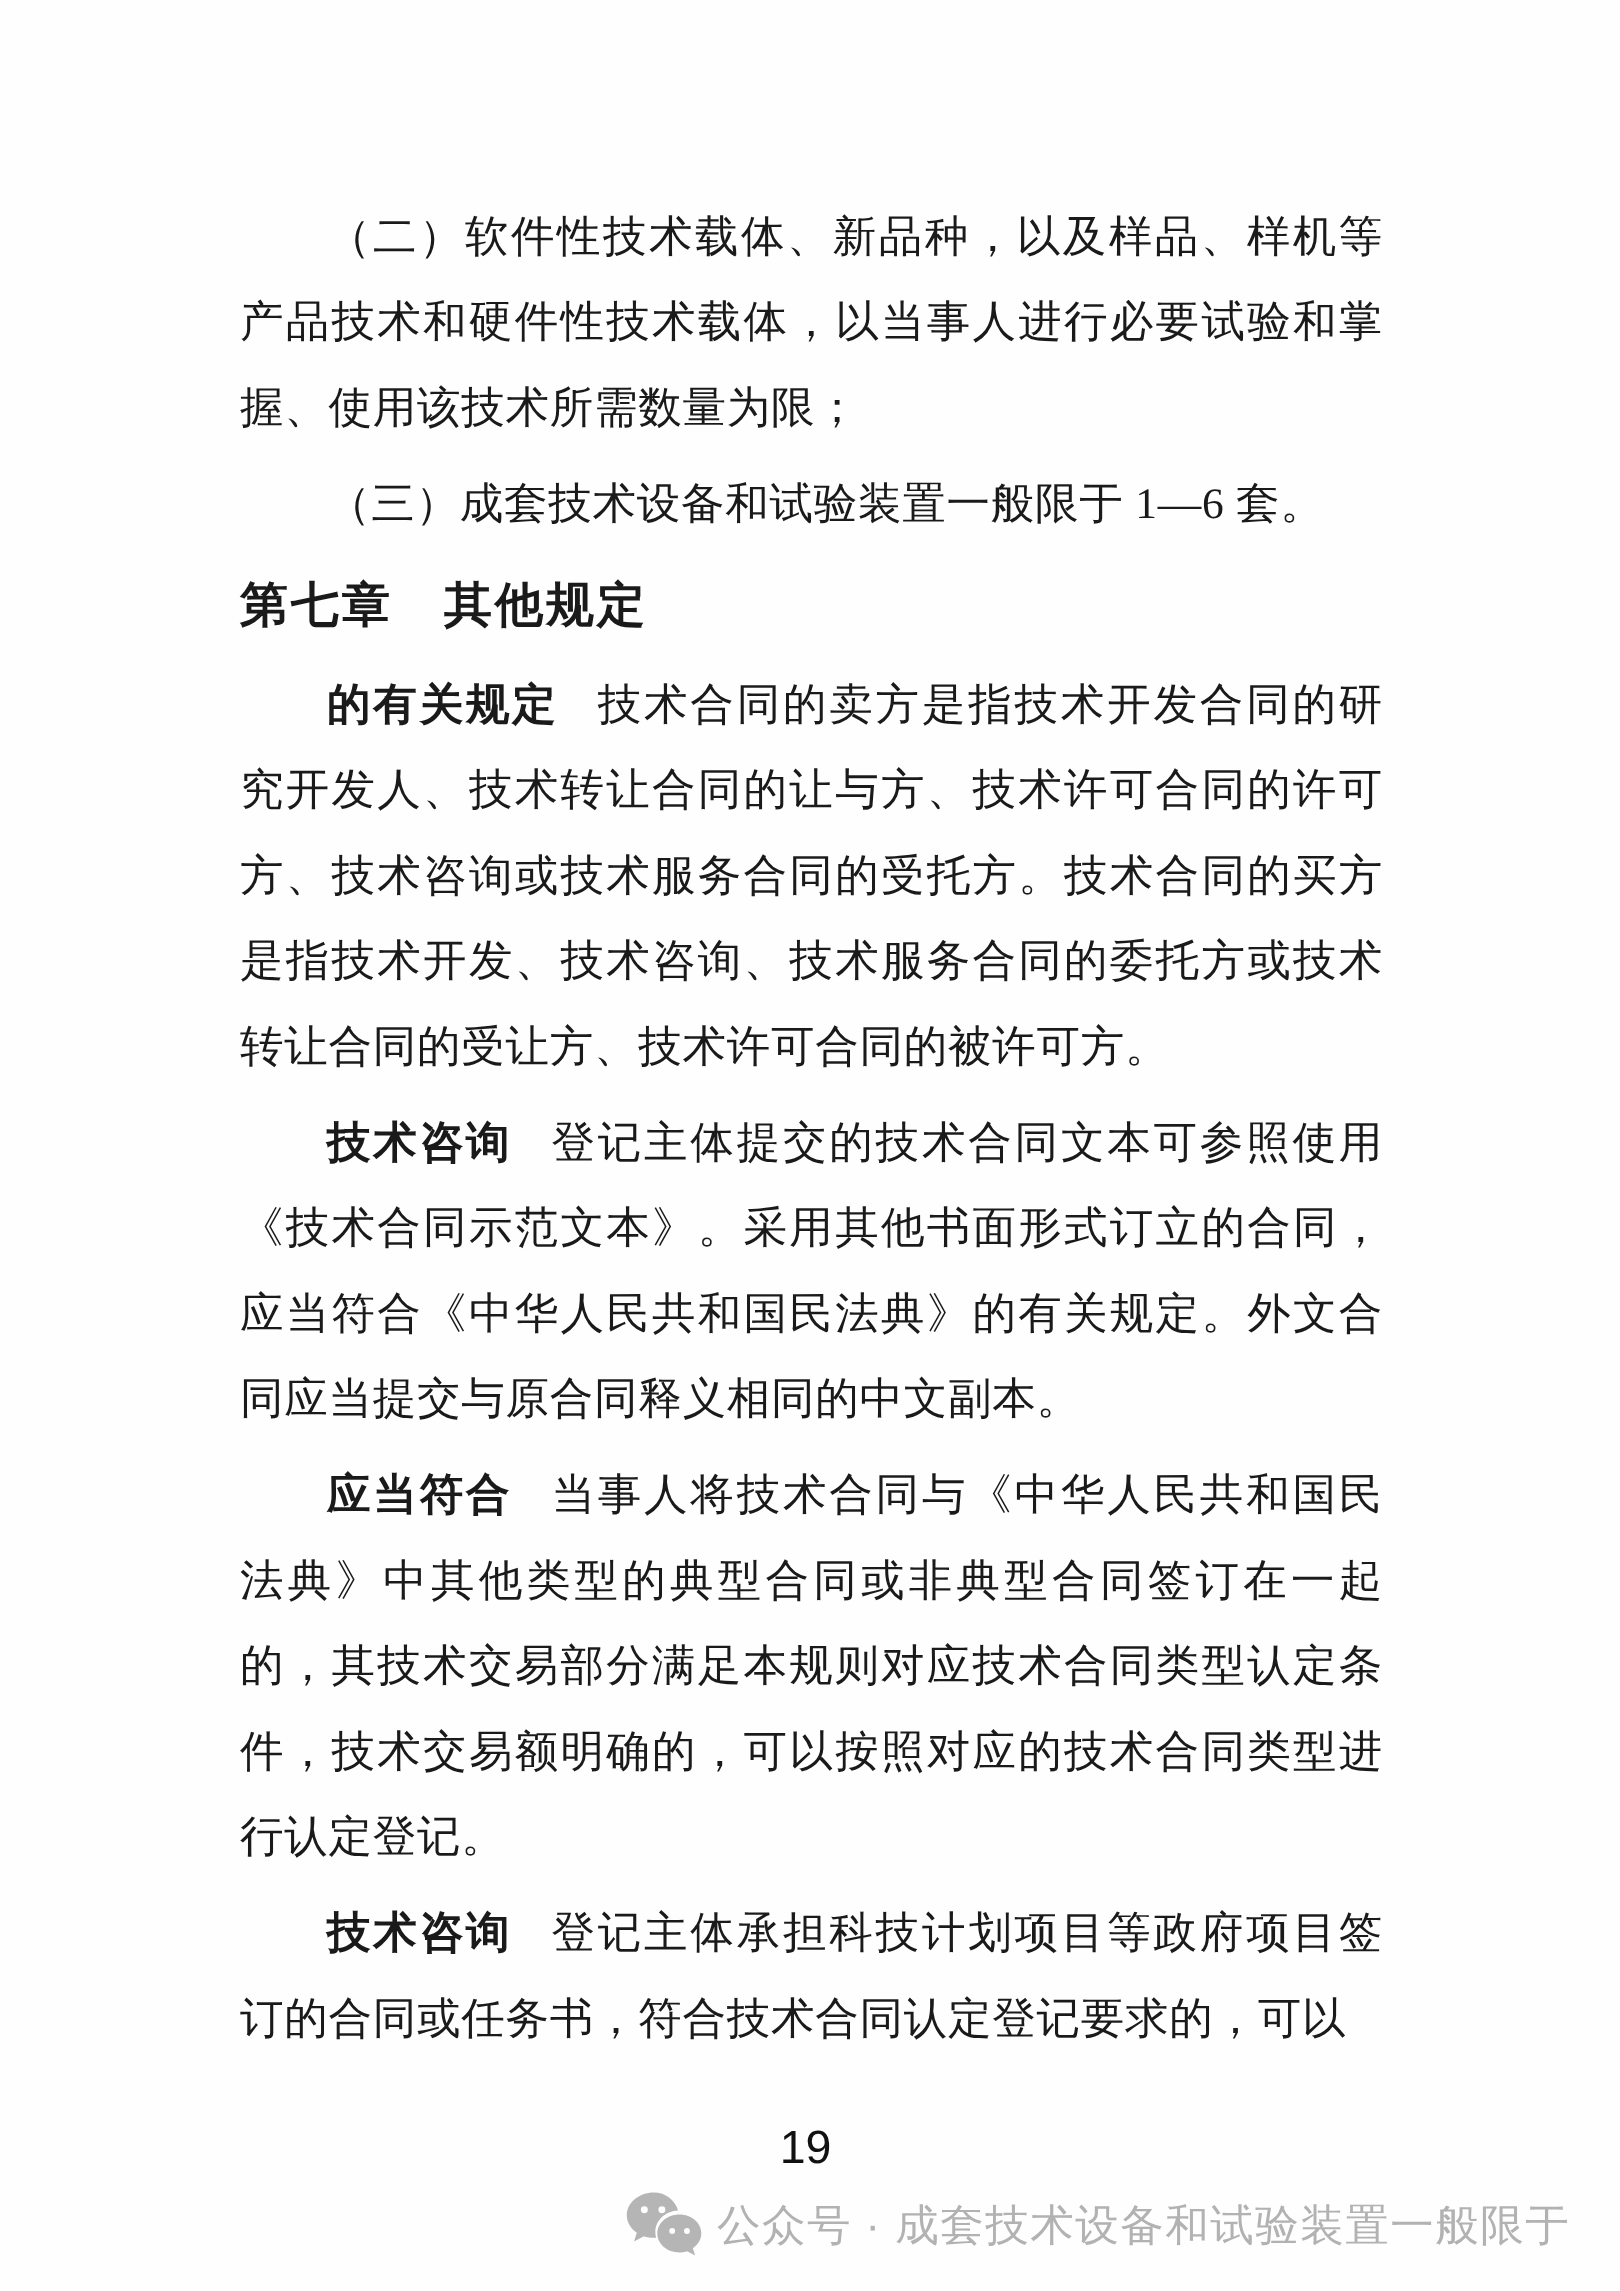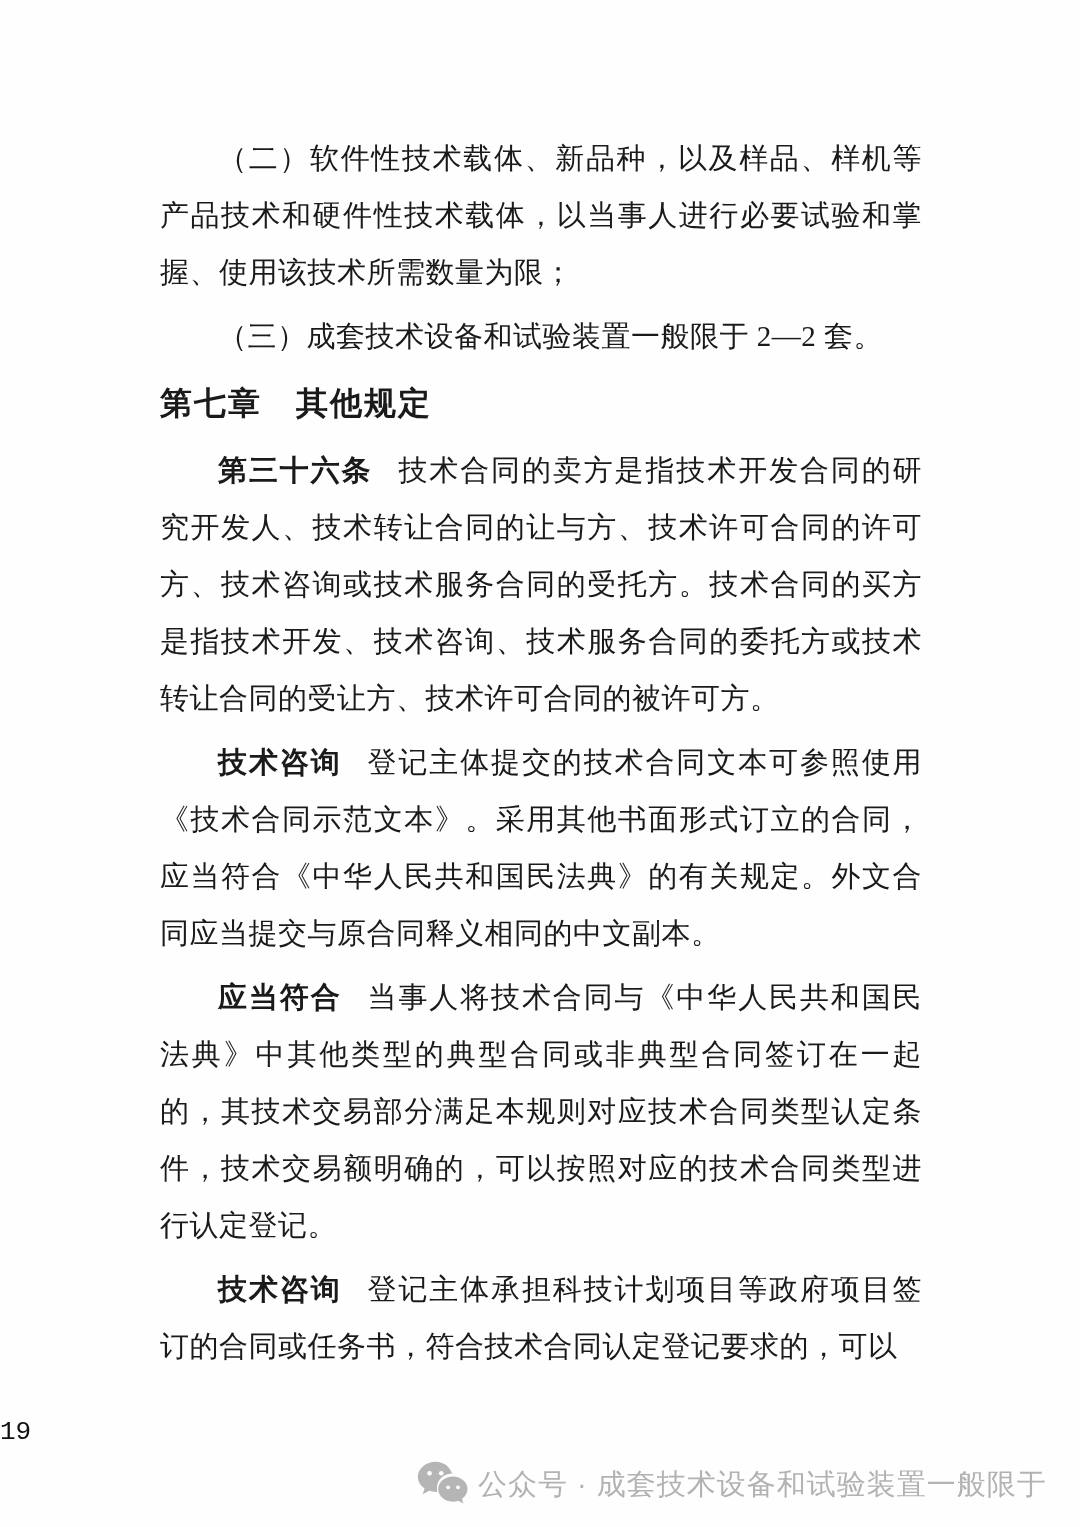--- a/index.html
+++ b/index.html
@@ -46,25 +46,25 @@
     text-align: left;
     margin: 10px 0;
     letter-spacing: 2px;
     font-family: "Liberation Sans", "DejaVu Sans", sans-serif;
   }
   .page-number {
     position: absolute;
     top: 1408px;
     left: 0;
     width: 1074px;
-    text-align: left;
-    font-size: 26px;
+    text-align: center;
+    font-size: 31px;
     line-height: 48px;
     color: #111111;
-    font-family: Liberation Mono, monospace;
+    font-family: Liberation Sans, sans-serif;
   }
   .watermark {
     position: absolute;
     left: 416px;
     top: 1458px;
     display: flex;
     align-items: center;
     gap: 10px;
   }
   .watermark-icon {
@@ -81,23 +81,23 @@
     white-space: nowrap;
   }
 </style>
 </head>
 <body>
 
 <div class="page">
 
   <div class="doc-body" id="doc-body">
       <div class="para">（二）软件性技术载体、新品种，以及样品、样机等产品技术和硬件性技术载体，以当事人进行必要试验和掌握、使用该技术所需数量为限；</div>
-      <div class="para">（三）成套技术设备和试验装置一般限于 2—2 套。</div>
+      <div class="para">（三）成套技术设备和试验装置一般限于 1—6 套。</div>
       <div class="chapter-heading">第七章　其他规定</div>
-      <div class="para"><span class="lead">第三十六条</span>技术合同的卖方是指技术开发合同的研究开发人、技术转让合同的让与方、技术许可合同的许可方、技术咨询或技术服务合同的受托方。技术合同的买方是指技术开发、技术咨询、技术服务合同的委托方或技术转让合同的受让方、技术许可合同的被许可方。</div>
+      <div class="para"><span class="lead">的有关规定</span>技术合同的卖方是指技术开发合同的研究开发人、技术转让合同的让与方、技术许可合同的许可方、技术咨询或技术服务合同的受托方。技术合同的买方是指技术开发、技术咨询、技术服务合同的委托方或技术转让合同的受让方、技术许可合同的被许可方。</div>
       <div class="para"><span class="lead">技术咨询</span>登记主体提交的技术合同文本可参照使用《技术合同示范文本》。采用其他书面形式订立的合同，应当符合《中华人民共和国民法典》的有关规定。外文合同应当提交与原合同释义相同的中文副本。</div>
       <div class="para"><span class="lead">应当符合</span>当事人将技术合同与《中华人民共和国民法典》中其他类型的典型合同或非典型合同签订在一起的，其技术交易部分满足本规则对应技术合同类型认定条件，技术交易额明确的，可以按照对应的技术合同类型进行认定登记。</div>
       <div class="para"><span class="lead">技术咨询</span>登记主体承担科技计划项目等政府项目签订的合同或任务书，符合技术合同认定登记要求的，可以</div>
     </div>
 
   <div class="page-number">19</div>
 
   <div class="watermark">
     <span class="watermark-icon">
       <svg viewBox="0 0 56 52" width="52" height="50" aria-hidden="true">

